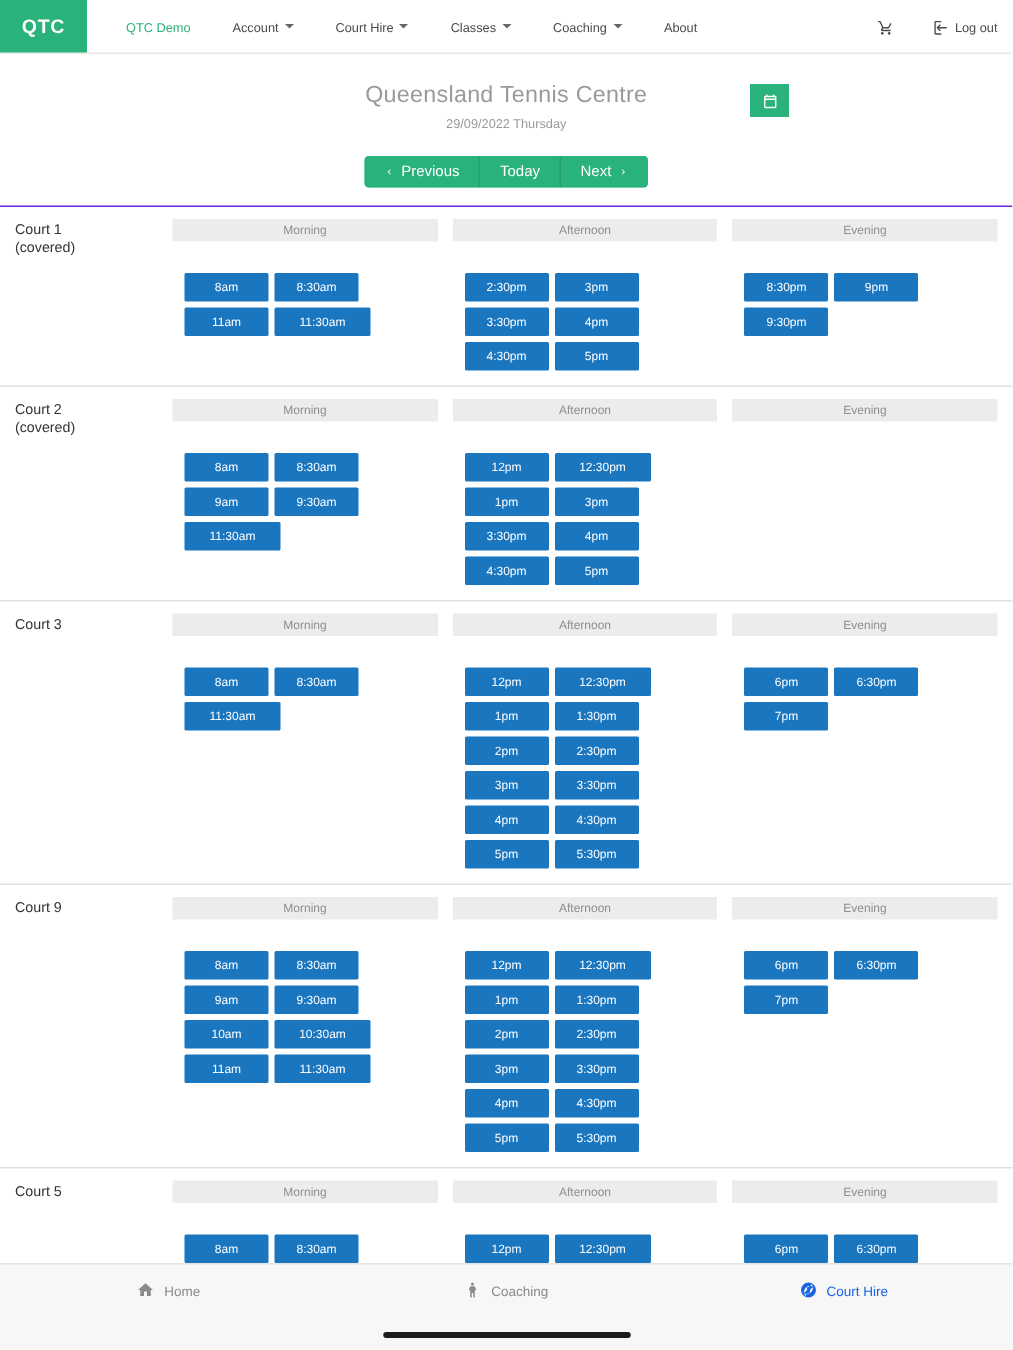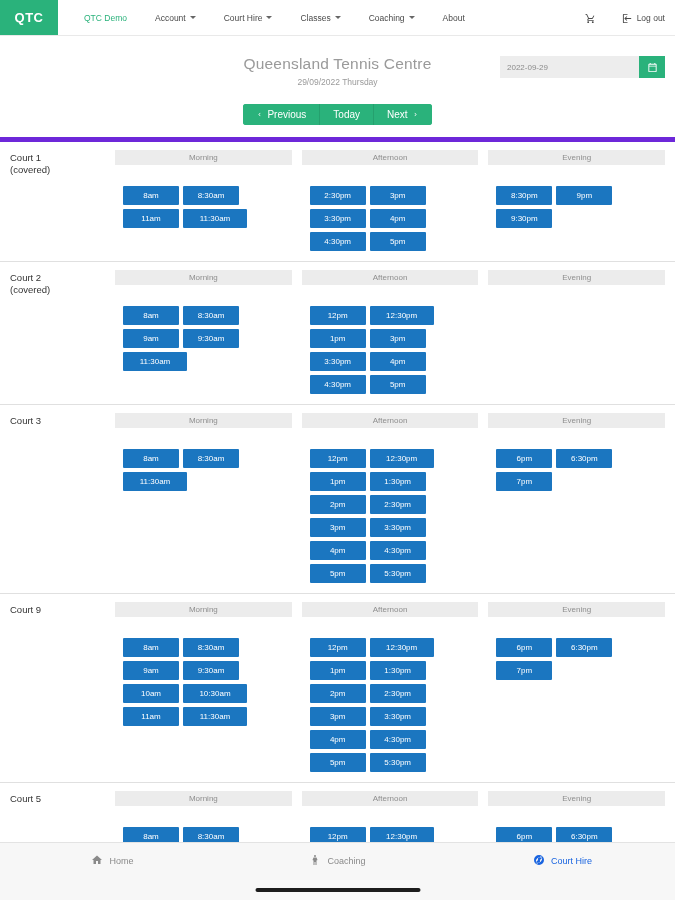--- a/index.html
+++ b/index.html
@@ -81,21 +81,21 @@
     font-family: "Liberation Sans", sans-serif;
   }
   .nav-btn + .nav-btn { border-left: 1px solid #25a06e; }
 
   
   .courts { margin-top: 12px; }
   .court-row {
     display: flex; border-top: 1px solid #e0e0e0;
     padding: 8px 10px 10px 10px; min-height: 60px;
   }
-  .court-row:first-child { border-top: 5px solid #6d28d9; }
+  .court-row:first-child { border-top: 1px solid #6d28d9; }
   .court-label {
     width: 105px; flex: none; font-size: 9.5px; color: #333;
     line-height: 1.25; padding-top: 2px;
   }
   .periods { flex: 1; display: flex; gap: 10px; }
   .period { flex: 1; }
   .period-head {
     background: #ececec; color: #8e8e8e; font-size: 8px;
     text-align: center; padding: 3px 0; margin-bottom: 21px;
   }
@@ -173,21 +173,20 @@
       </div>
     </div>
   </div>
 
   <div class="page">
 
     <div class="title-row">
       <div class="centre-title">Queensland Tennis Centre</div>
       <div class="centre-date">29/09/2022 Thursday</div>
       <div class="datepicker">
-        <input class="date-input" type="text" value="2022-09-29" style="">
         <button class="date-btn">
           <svg width="11" height="11" viewBox="0 0 24 24" fill="#ffffff">
             <path d="M19 4h-1V2h-2v2H8V2H6v2H5c-1.1 0-2 .9-2 2v14c0 1.1.9 2 2 2h14c1.1 0 2-.9 2-2V6c0-1.1-.9-2-2-2zm0 16H5V10h14v10zM5 8V6h14v2H5z"></path>
           </svg>
         </button>
       </div>
     </div>
 
     <div class="nav-btn-group">
       <div class="grp">

